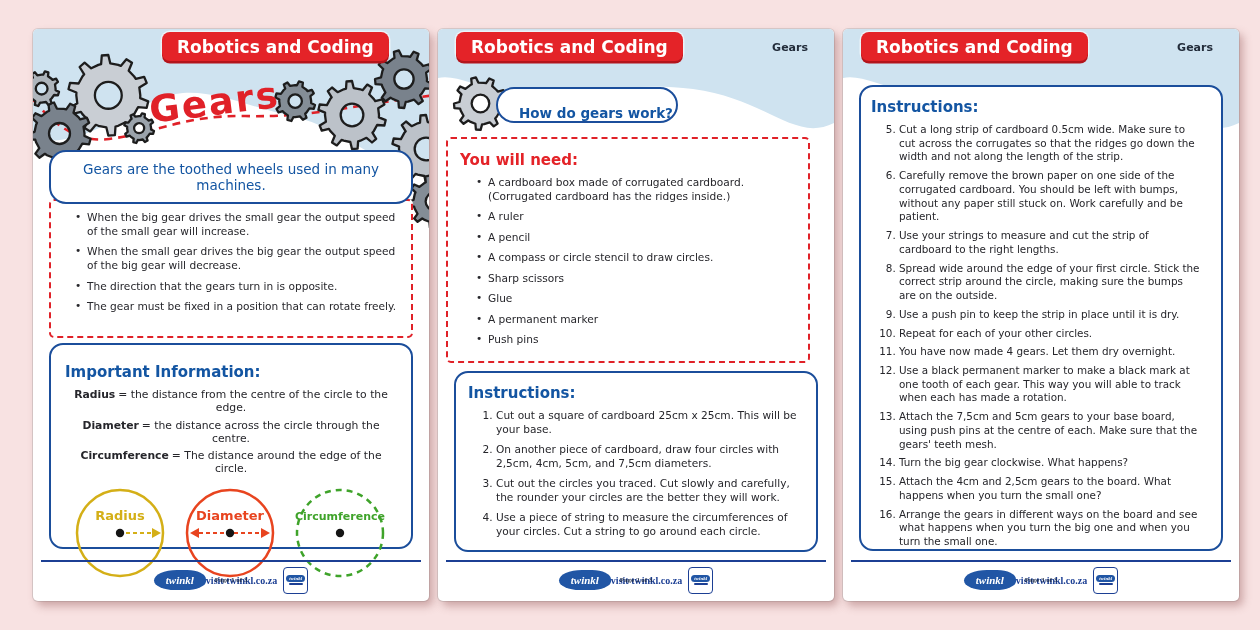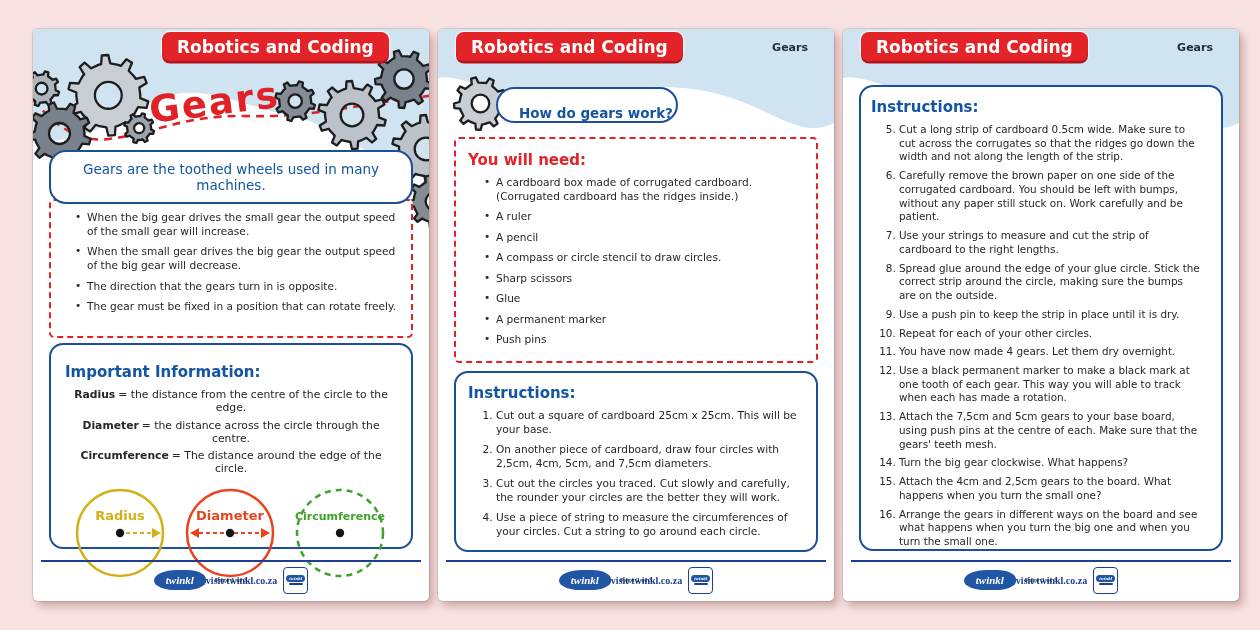--- a/index.html
+++ b/index.html
@@ -52,21 +52,21 @@
   .blist li::before { content: "•"; position: absolute; left: 0; top: -1px; color: #26262b; }
   ol.nlist { margin: 4px; padding: 0 2px 0 24px; }
   ol.nlist li { margin-bottom: 6px; font-size: 10.6px; line-height: 1.32; color: #26262b; }
   #page3 ol.nlist li { margin-bottom: 5px; font-size: 10.4px; }
   .hwork-box {
     position: absolute; left: 58px; top: 58px; width: 182px; height: 36px; z-index: 3;
     border: 2.5px solid #1b4e9b; border-radius: 18px; background: #fff;
     display: flex; align-items: flex-end; justify-content: center;
     font-weight: bold; color: #1355a2; font-size: 13.5px; padding-left: 18px;
   }
-  .need-box { position: absolute; left: 16px; top: 108px; width: 364px; height: 226px; padding: 12px 10px 4px 12px; }
+  .need-box { position: absolute; left: 8px; top: 108px; width: 364px; height: 226px; padding: 12px 10px 4px 12px; }
   .instr-box-p2 { position: absolute; left: 16px; top: 342px; width: 364px; height: 181px; padding: 11px 12px 4px 12px; }
   .instr-box-p3 { position: absolute; left: 16px; top: 56px; width: 364px; height: 466px; padding: 11px 12px 4px 10px; }
   .footline { position: absolute; left: 8px; right: 8px; top: 531px; border-top: 2px solid #1c3f94; }
   .foot { position: absolute; left: 12px; right: 12px; top: 537px; height: 28px; display: flex; align-items: center; justify-content: center; font-family: Liberation Serif, serif; }
   .brand {
     background: #2156a5; color: #fff; font-weight: bold; font-style: italic; font-size: 11px;
     padding: 4px 12px; border-radius: 55% 45% 50% 50% / 65% 60% 55% 60%;
   }
   .pagelabel { position: absolute; left: 50%; transform: translateX(-50%); font-size: 7px; font-weight: bold; color: #1c2c4a; }
   .visit { display: flex; align-items: center; gap: 6px; }
@@ -243,21 +243,21 @@
       <span>Robotics and Coding</span>
     </div>
     <div class="corner-label">Gears</div>
 
     <div class="instr-box-p3 blue-box">
       <div class="box-title">Instructions:</div>
       <ol class="nlist" start="5">
           <li>Cut a long strip of cardboard 0.5cm wide. Make sure to cut across the corrugates so that the ridges go down the width and not along the length of the strip.</li>
           <li>Carefully remove the brown paper on one side of the corrugated cardboard. You should be left with bumps, without any paper still stuck on. Work carefully and be patient.</li>
           <li>Use your strings to measure and cut the strip of cardboard to the right lengths.</li>
-          <li>Spread glue around the edge of your glue circle. Stick the correct strip around the circle, making sure the bumps are on the outside.</li>
+          <li>Spread wide around the edge of your first circle. Stick the correct strip around the circle, making sure the bumps are on the outside.</li>
           <li>Use a push pin to keep the strip in place until it is dry.</li>
           <li>Repeat for each of your other circles.</li>
           <li>You have now made 4 gears. Let them dry overnight.</li>
           <li>Use a black permanent marker to make a black mark at one tooth of each gear. This way you will able to track when each has made a rotation.</li>
           <li>Attach the 7,5cm and 5cm gears to your base board, using push pins at the centre of each. Make sure that the gears' teeth mesh.</li>
           <li>Turn the big gear clockwise. What happens?</li>
           <li>Attach the 4cm and 2,5cm gears to the board. What happens when you turn the small one?</li>
           <li>Arrange the gears in different ways on the board and see what happens when you turn the big one and when you turn the small one.</li>
         </ol>
     </div>

